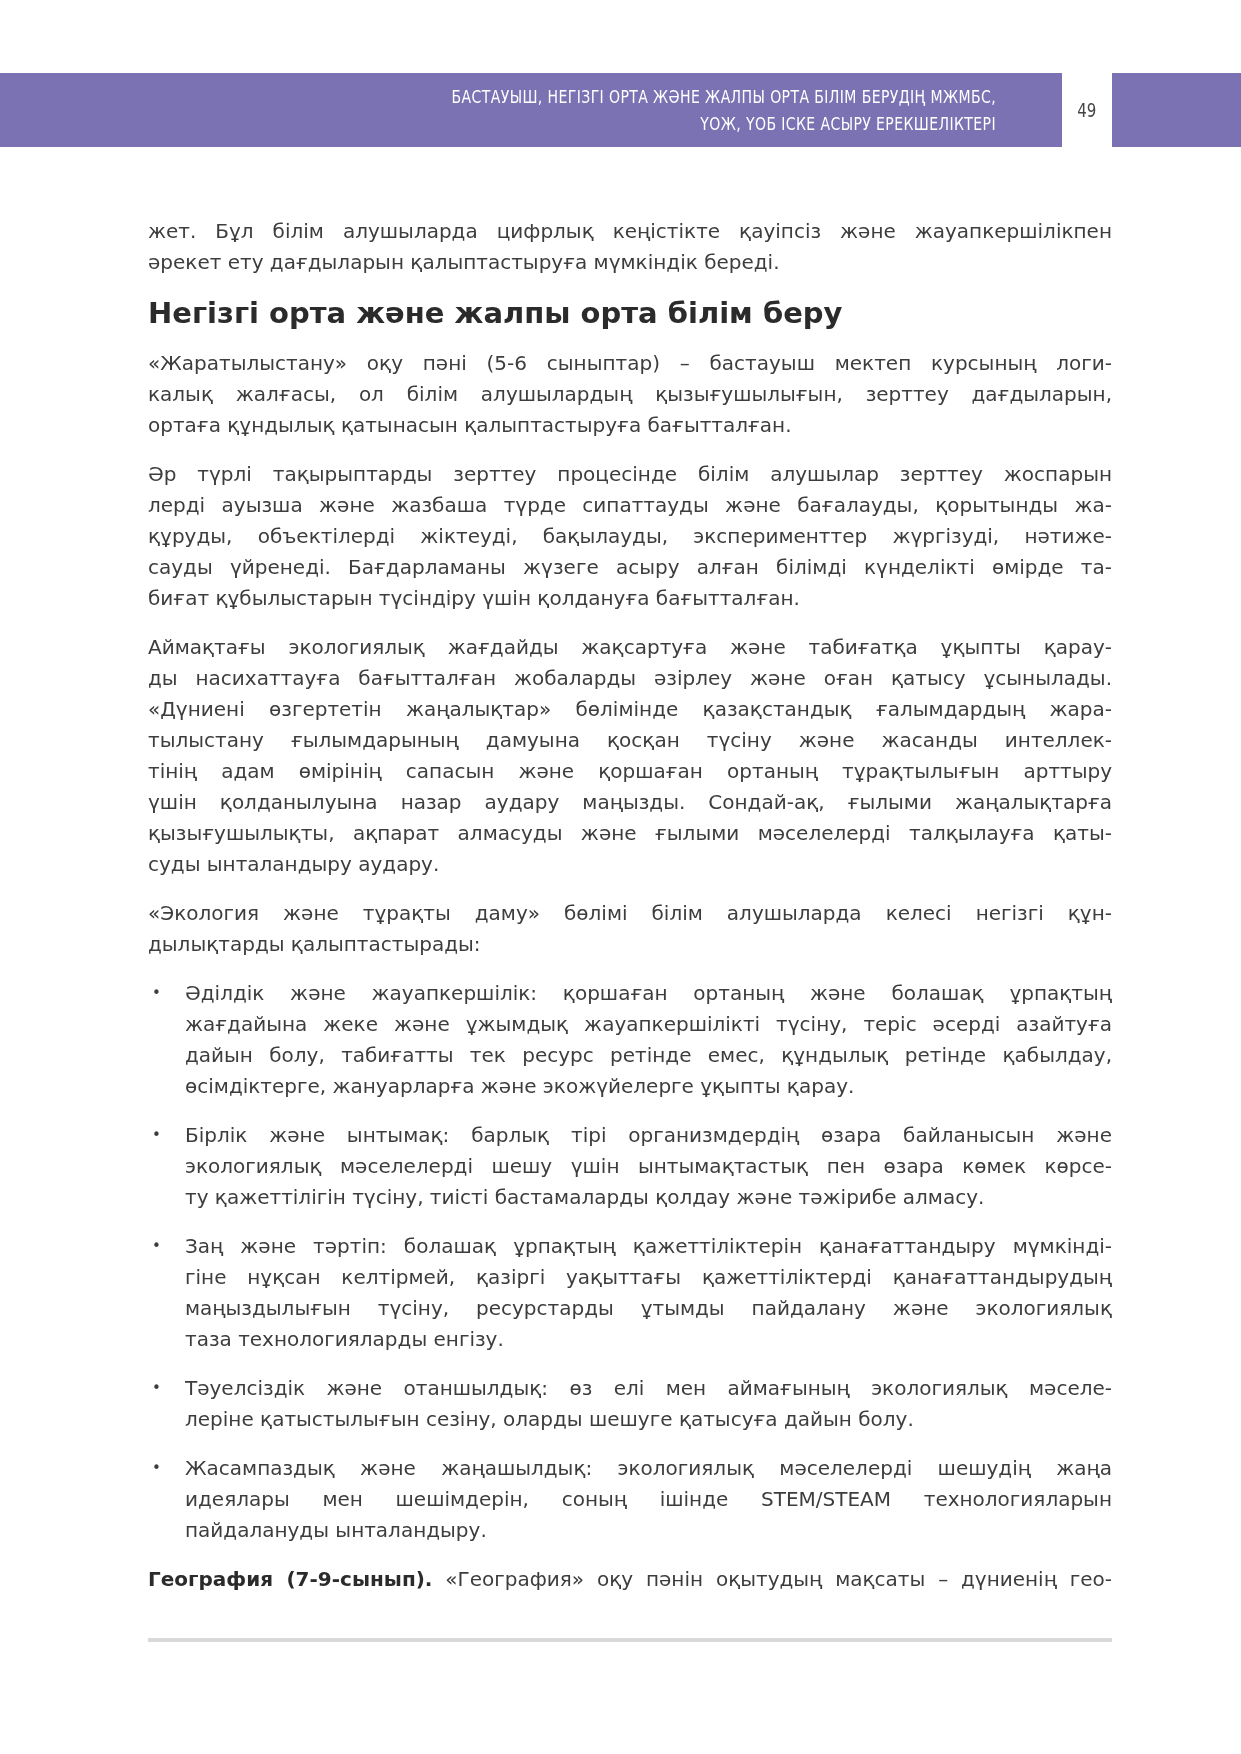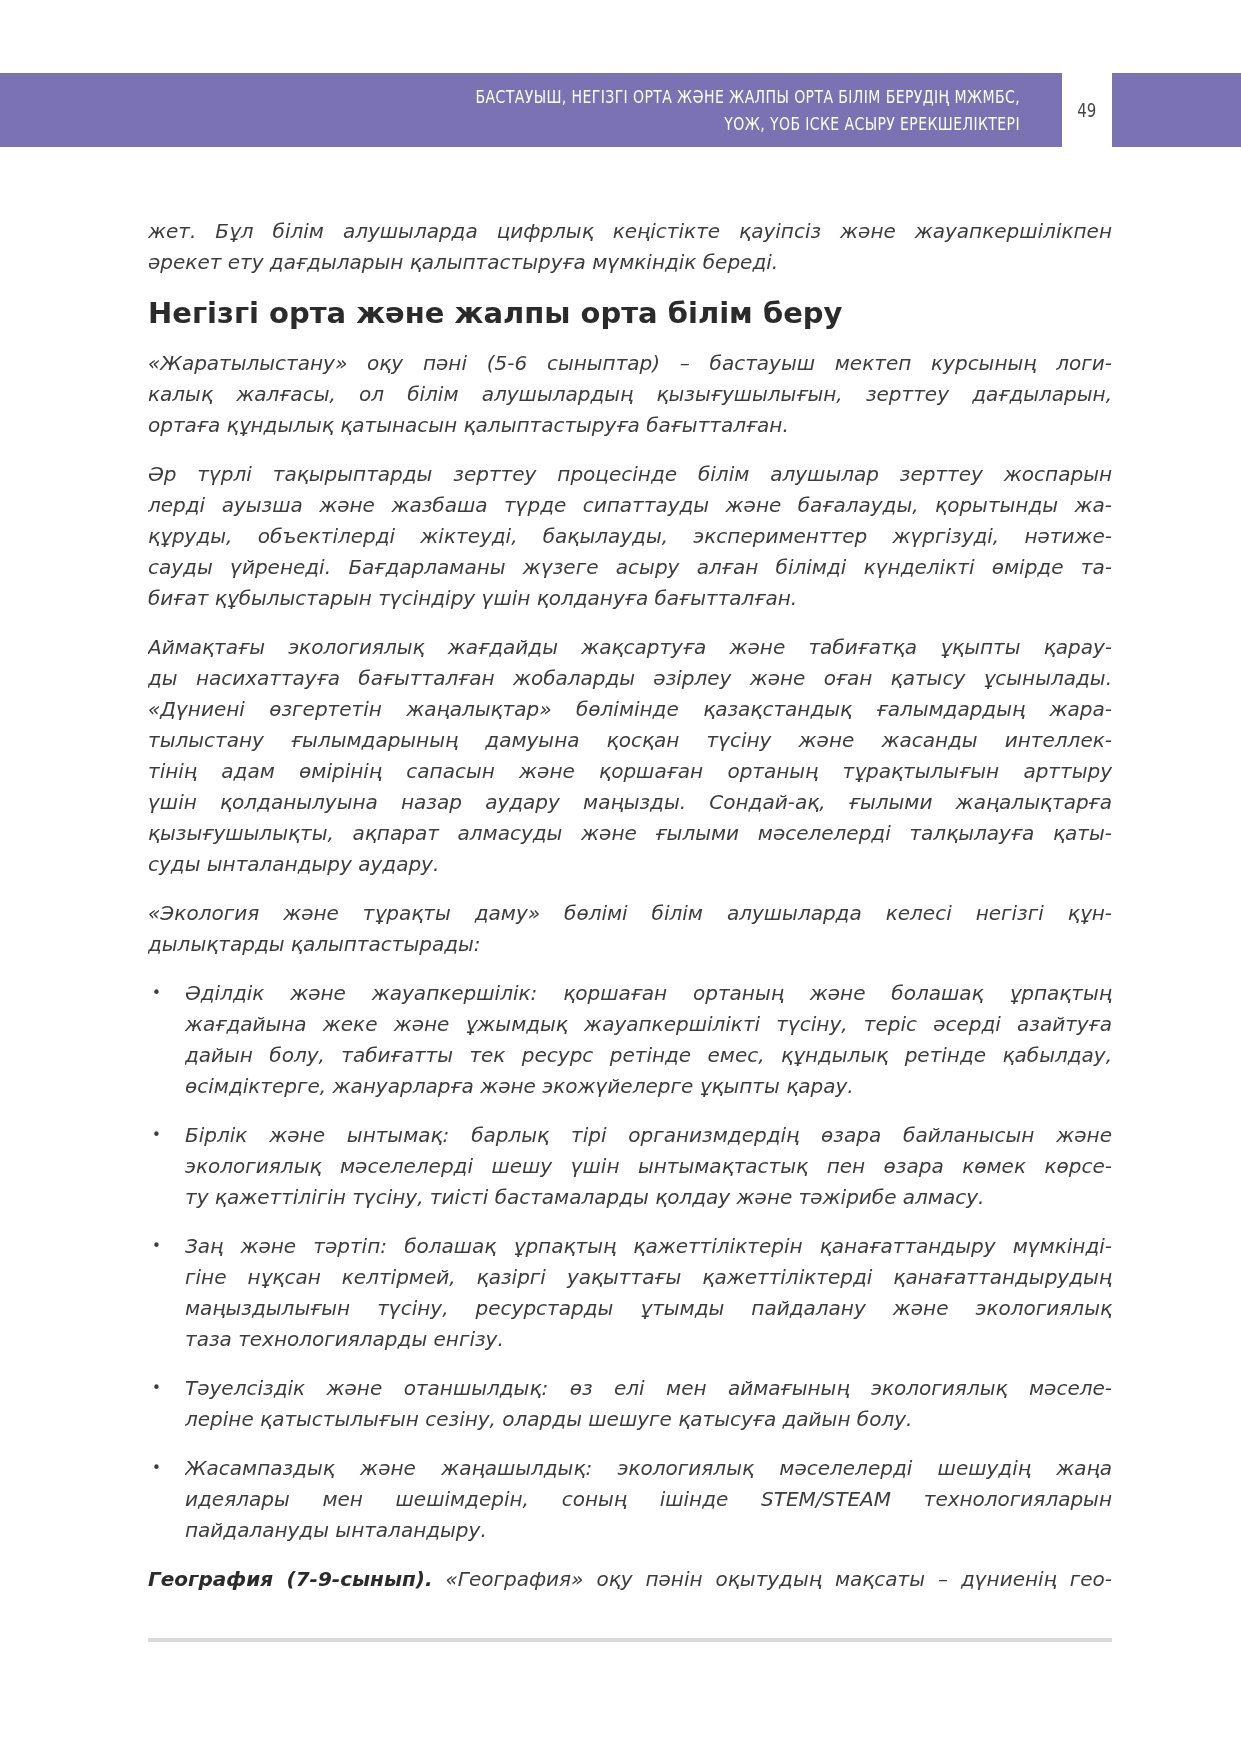--- a/index.html
+++ b/index.html
@@ -13,21 +13,21 @@
   .page { position: absolute; inset: 0; }
 
   
   .banner {
     position: absolute; left: 0; top: 73px;
     width: 1062px; height: 74px;
     background: var(--banner, #7a72b2);
     box-sizing: border-box;
     display: flex; flex-direction: column;
     justify-content: center; align-items: flex-end;
-    padding-right: 42px;
+    padding-right: 66px;
   }
   .hline {
     color: #ffffff;
     font-size: 18px; line-height: 27px;
     letter-spacing: 0.5px;
     white-space: nowrap;
     transform: scaleX(0.78);
     transform-origin: 100% 50%;
   }
   .pageno {
@@ -44,21 +44,21 @@
     background: var(--banner, #7a72b2);
   }
 
   
   .content {
     position: absolute; left: 148px; top: 216px;
     width: 964px;
     color: var(--bodytext, #3d3d3d);
     font-size: 20px; line-height: 31px;
   }
-  .block { margin: 0 0 18px 0; font-style: italic; }
+  .block { margin: 0 0 18px 0; }
   .line {
     text-align: justify;
     text-align-last: justify;
     height: 31px; overflow: hidden;
     white-space: nowrap;
   }
   .line.last { text-align-last: left; }
   .doc-heading {
     font-size: 29px; line-height: 34px;
     font-weight: bold;

